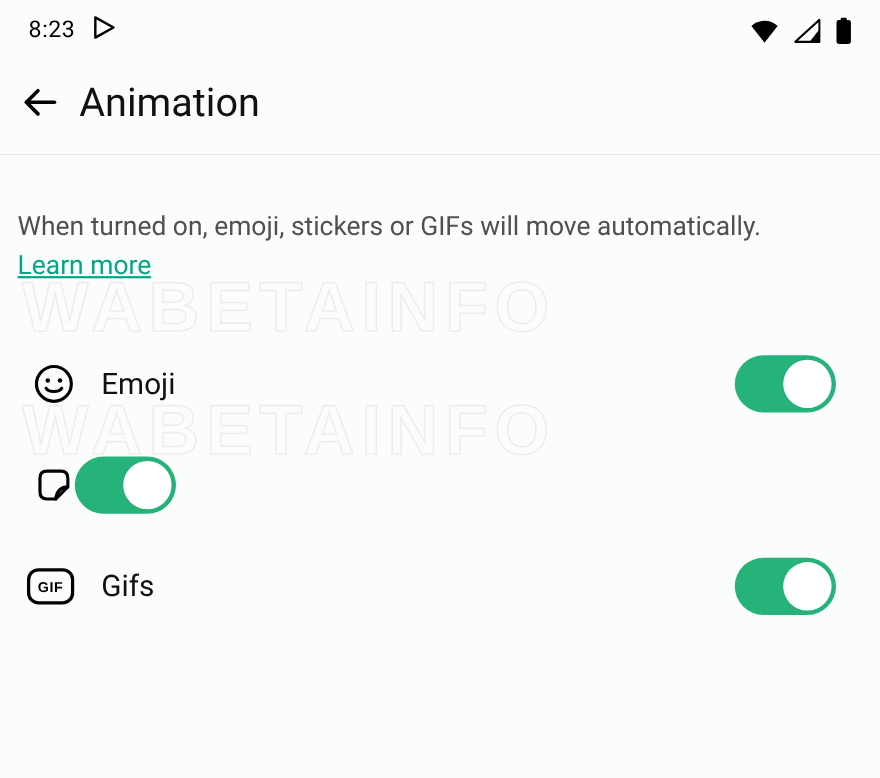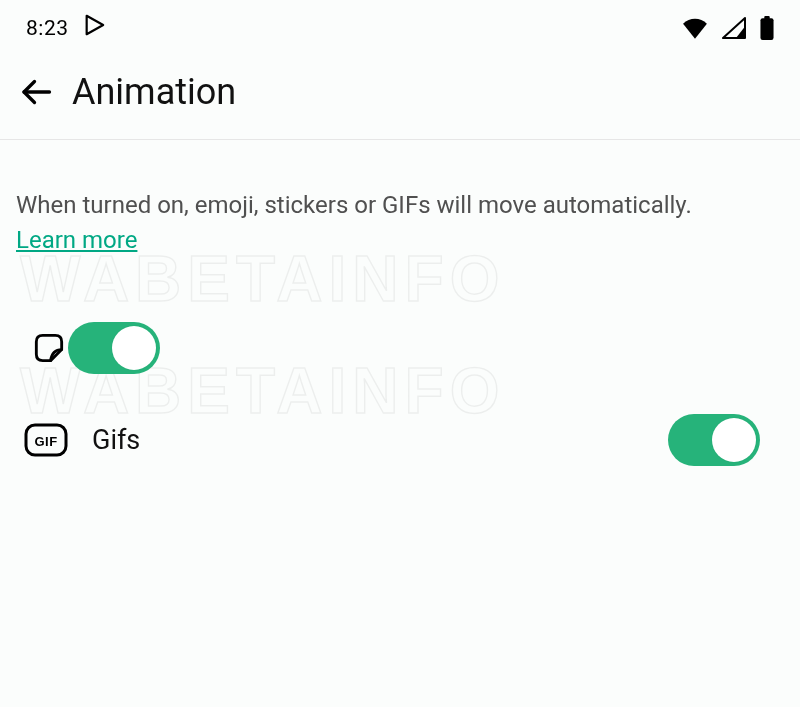--- a/index.html
+++ b/index.html
@@ -83,20 +83,34 @@
 
   <div class="divider"></div>
 
   <div class="content">
     <p class="description">
       <span>When turned on, emoji, stickers or GIFs will move automatically. </span><a class="learn-link">Learn more</a>
     </p>
 
     <div class="settings-list">
 
+      <div class="setting-row">
+        <span class="setting-icon">
+          <svg width="38" height="38" viewBox="0 0 24 24" fill="none" stroke="#000" stroke-width="1.8" stroke-linecap="round" stroke-linejoin="round">
+            <circle cx="12" cy="12" r="10"></circle>
+            <circle cx="8.5" cy="10" r="1.3" fill="#000" stroke="none"></circle>
+            <circle cx="15.5" cy="10" r="1.3" fill="#000" stroke="none"></circle>
+            <path d="M7.5 14.5 C9 17 15 17 16.5 14.5"></path>
+          </svg>
+        </span>
+        <span class="setting-label">Emoji</span>
+        <span class="toggle on" role="switch" aria-checked="true">
+          <span class="knob"></span>
+        </span>
+      </div>
 
       <div class="setting-row">
         <span class="setting-icon">
           <svg width="38" height="38" viewBox="0 0 24 24" fill="none" stroke="#000" stroke-width="1.8" stroke-linecap="round" stroke-linejoin="round">
             <path d="M4 8 Q4 4 8 4 L16 4 Q20 4 20 8 L20 13 L13 20 L8 20 Q4 20 4 16 Z"></path>
             <path d="M20 13 Q14 13 13 20"></path>
           </svg>
         </span>
         <span class="toggle on" role="switch" aria-checked="true">
           <span class="knob"></span>

